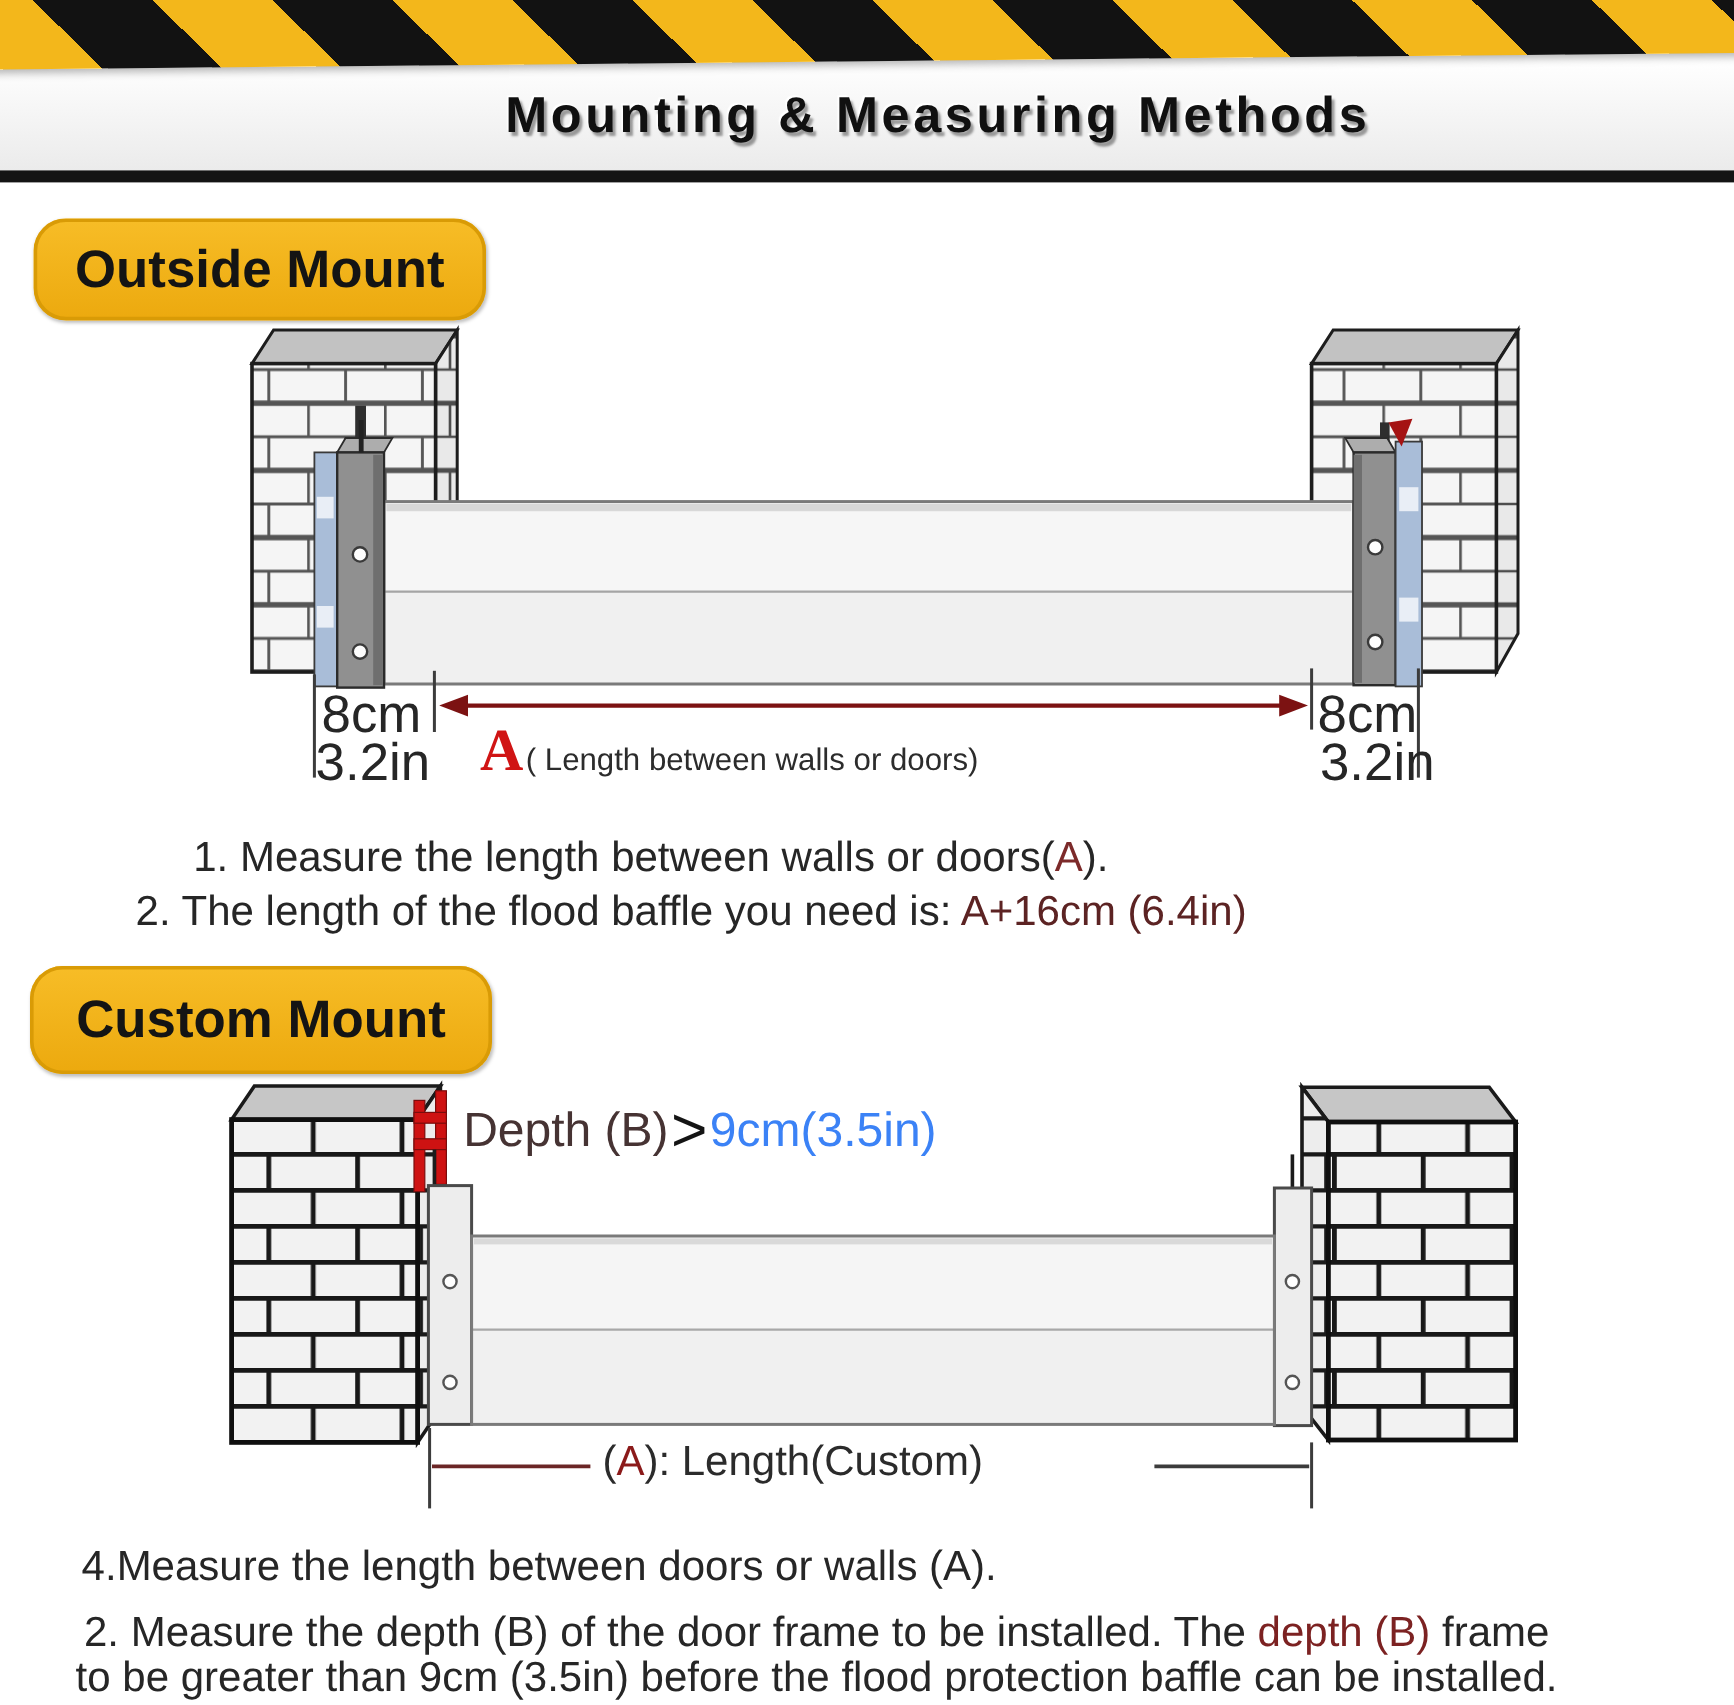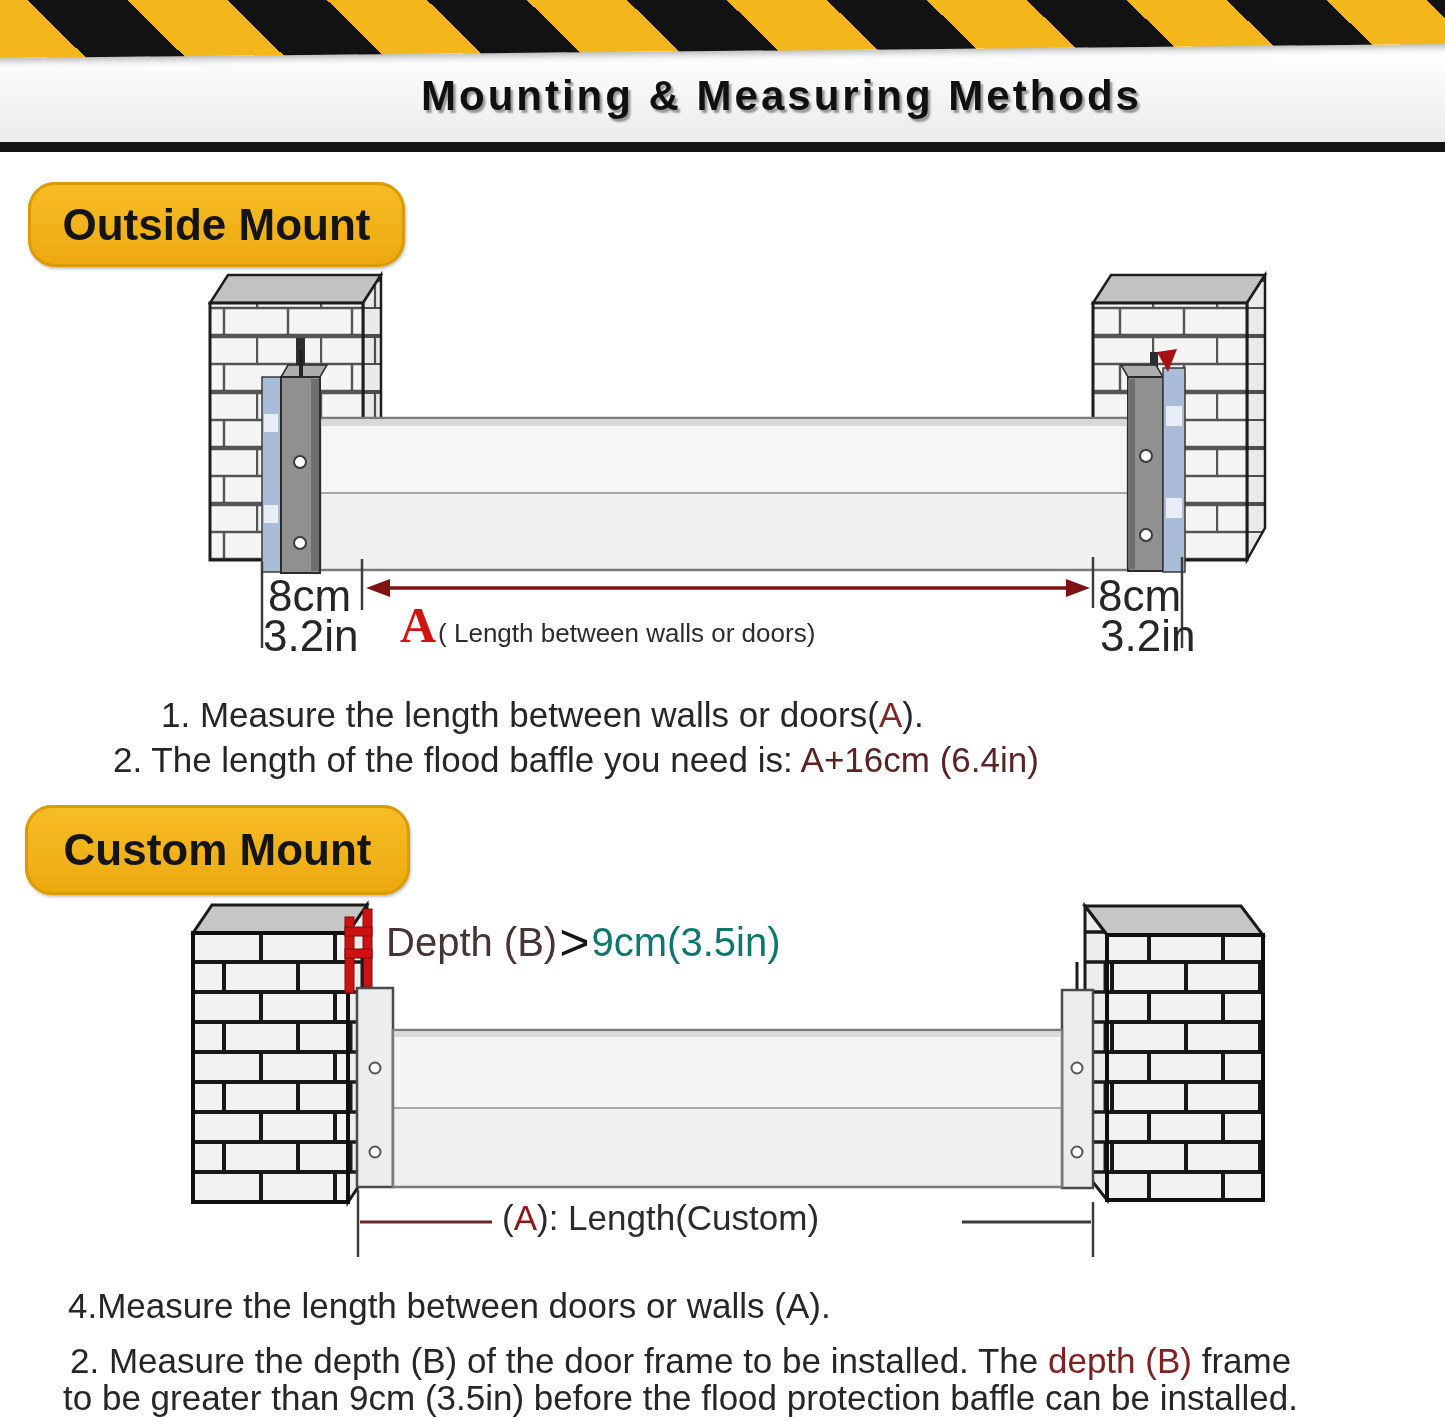--- a/index.html
+++ b/index.html
@@ -46,21 +46,21 @@
   #lbl-spanA { left:400px; top:599px; display:flex; align-items:baseline; }
   #lbl-spanA .bigA { font-family:"Liberation Serif", serif; font-weight:700; font-size:50px; color:#d01414; margin-right:2px; }
   #lbl-spanA .rest { font-size:26px; color:#2c2c2c; }
 
   #out-step1 { left:113px; top:696px;margin-left:48px; }
   #out-step2 { left:113px; top:741px;text-align:right; }
 
   #lbl-depth { left:386px; top:915px; display:flex; align-items:center; }
   #lbl-depth .d1 { font-size:40px; color:#463333; }
   #lbl-depth .gt { font-size:52px; color:#141414; margin:0 2px; }
-  #lbl-depth .d2 { font-size:40px; color:#0f766e; }
+  #lbl-depth .d2 { font-size:40px; color:#3b82f6; }
 
   #lbl-insideA { left:502px; top:1199px; font-size:35px; color:#2b2b2b; }
   #lbl-insideA .a { color:#8b1a1a; }
 
   #in-step1 { left:68px; top:1287px; }
   #in-step2 { left:70px; top:1342px; }
   #in-step3 { left:63px; top:1379px; }
   .maroon2 { color:#7c2222; }
 </style>
 </head>

